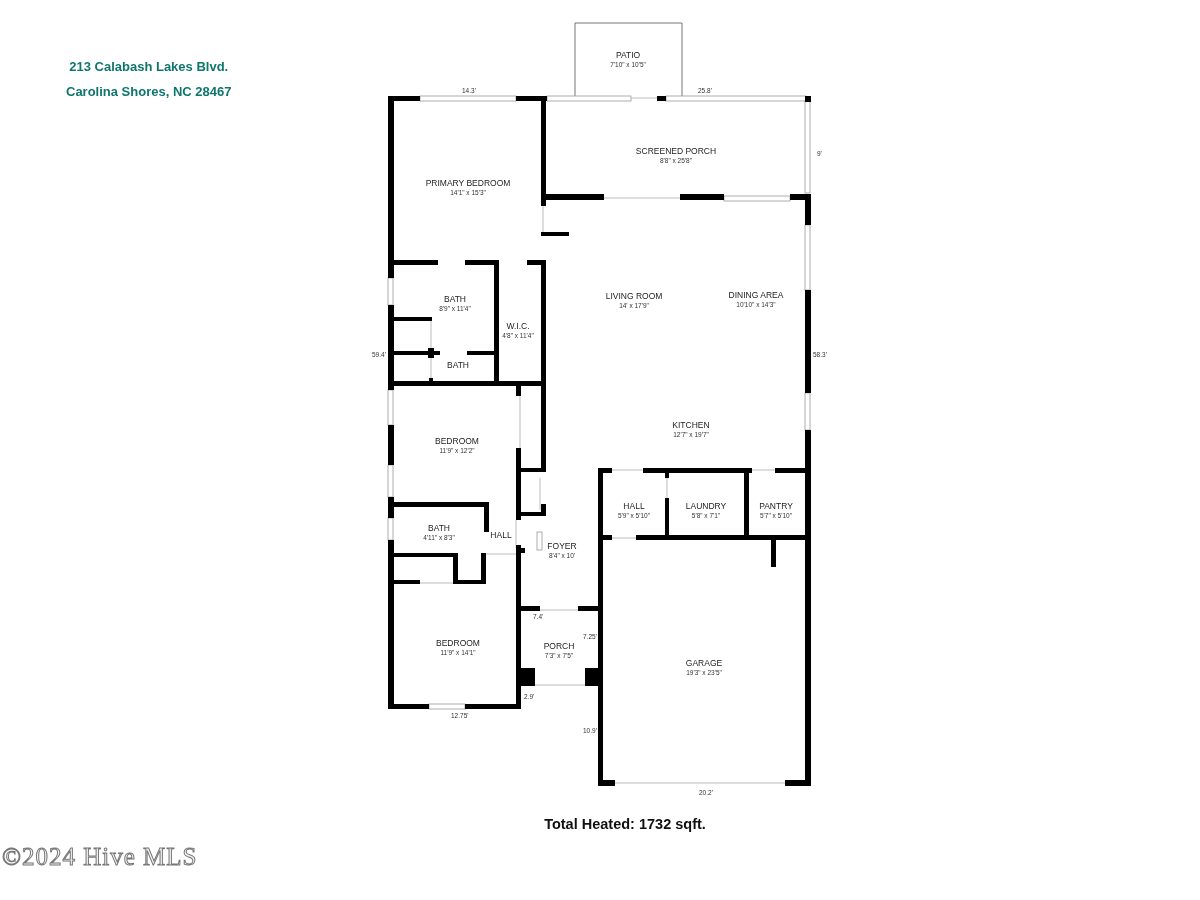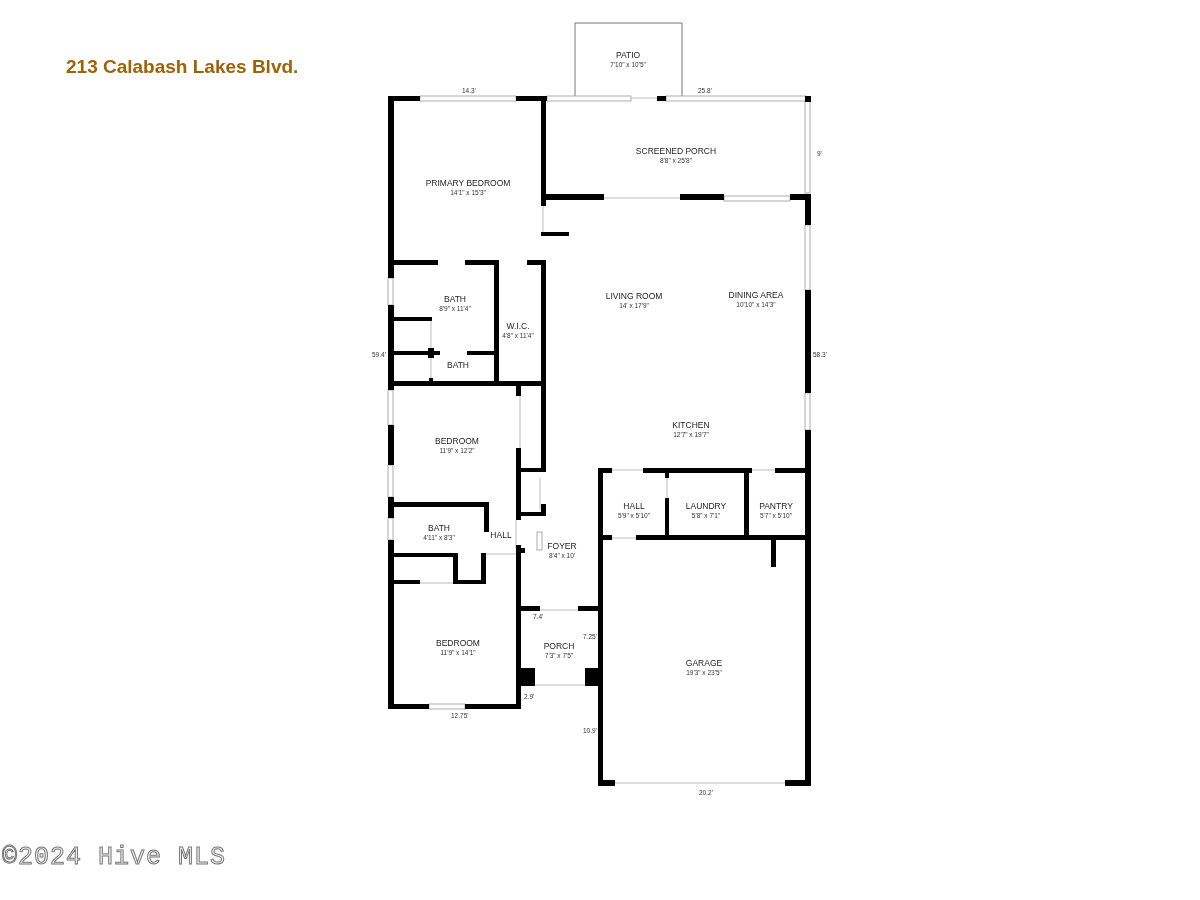--- a/index.html
+++ b/index.html
@@ -1,31 +1,32 @@
 <!DOCTYPE html>
 <html><head>
   <meta charset="utf-8">
   <style>
     html, body { margin: 0; padding: 0; background: #ffffff; }
     body { width: 1200px; height: 900px; position: relative; overflow: hidden; font-family: "Liberation Sans", sans-serif; color: #111; }
-    .address { position: absolute; left: 66px; top: 54px; font-weight: bold; font-size: 19px; line-height: 25px; text-align: center; color: #a16207; }
+    .address { position: absolute; left: 66px; top: 54px; font-weight: bold; font-size: 13px; line-height: 25px; text-align: center; color: #0f766e; }
     .address div { white-space: nowrap; }
     svg.plan { position: absolute; left: 0; top: 0; }
     .room-name { font-family: "Liberation Sans", sans-serif; font-size: 8.5px; fill: #222; text-anchor: middle; }
     .room-dim { font-family: "Liberation Sans", sans-serif; font-size: 6.5px; fill: #333; text-anchor: middle; }
     .dim-label { font-family: "Liberation Sans", sans-serif; font-size: 6.5px; fill: #333; }
     .totals { position: absolute; left: 360px; width: 530px; top: 815px; text-align: center; font-weight: bold; font-size: 14.5px; line-height: 19px; color: #111; }
     .totals div { white-space: nowrap; }
-    .watermark { position: absolute; left: 2px; top: 843px; font-size: 25px; color: #f4f4f4; -webkit-text-stroke: 1px #777; letter-spacing: 1px; font-family: Liberation Mono, monospace; }
+    .watermark { position: absolute; left: 2px; top: 843px; font-size: 25px; color: #f4f4f4; -webkit-text-stroke: 1px #777; letter-spacing: 1px; font-family: Liberation Serif, serif; }
   </style>
 </head>
 <body>
 
 <div class="address">
   <div>213 Calabash Lakes Blvd.</div>
+  <div>Carolina Shores, NC 28467</div>
 </div>
 
 <svg class="plan" width="1200" height="900" viewBox="0 0 1200 900">
 
   <g fill="none" stroke="#777" stroke-width="1">
     <path d="M575 98 L575 23 L682 23 L682 98"></path>
   </g>
 
   <g fill="#fff" stroke="#999" stroke-width="0.8">
     <rect x="420" y="96" width="96" height="5"></rect>
@@ -211,15 +212,16 @@
     <text class="dim-label" x="533" y="619">7.4'</text>
     <text class="dim-label" x="583" y="639">7.25'</text>
     <text class="dim-label" x="524" y="699">2.9'</text>
     <text class="dim-label" x="451" y="718">12.75'</text>
     <text class="dim-label" x="583" y="733">10.9'</text>
     <text class="dim-label" x="699" y="795">20.2'</text>
   </g>
 </svg>
 
 <div class="totals">
+  <div>Total Heated: 1732 sqft.</div>
 </div>
 
 <div class="watermark">©2024 Hive MLS</div>
 
 </body></html>

